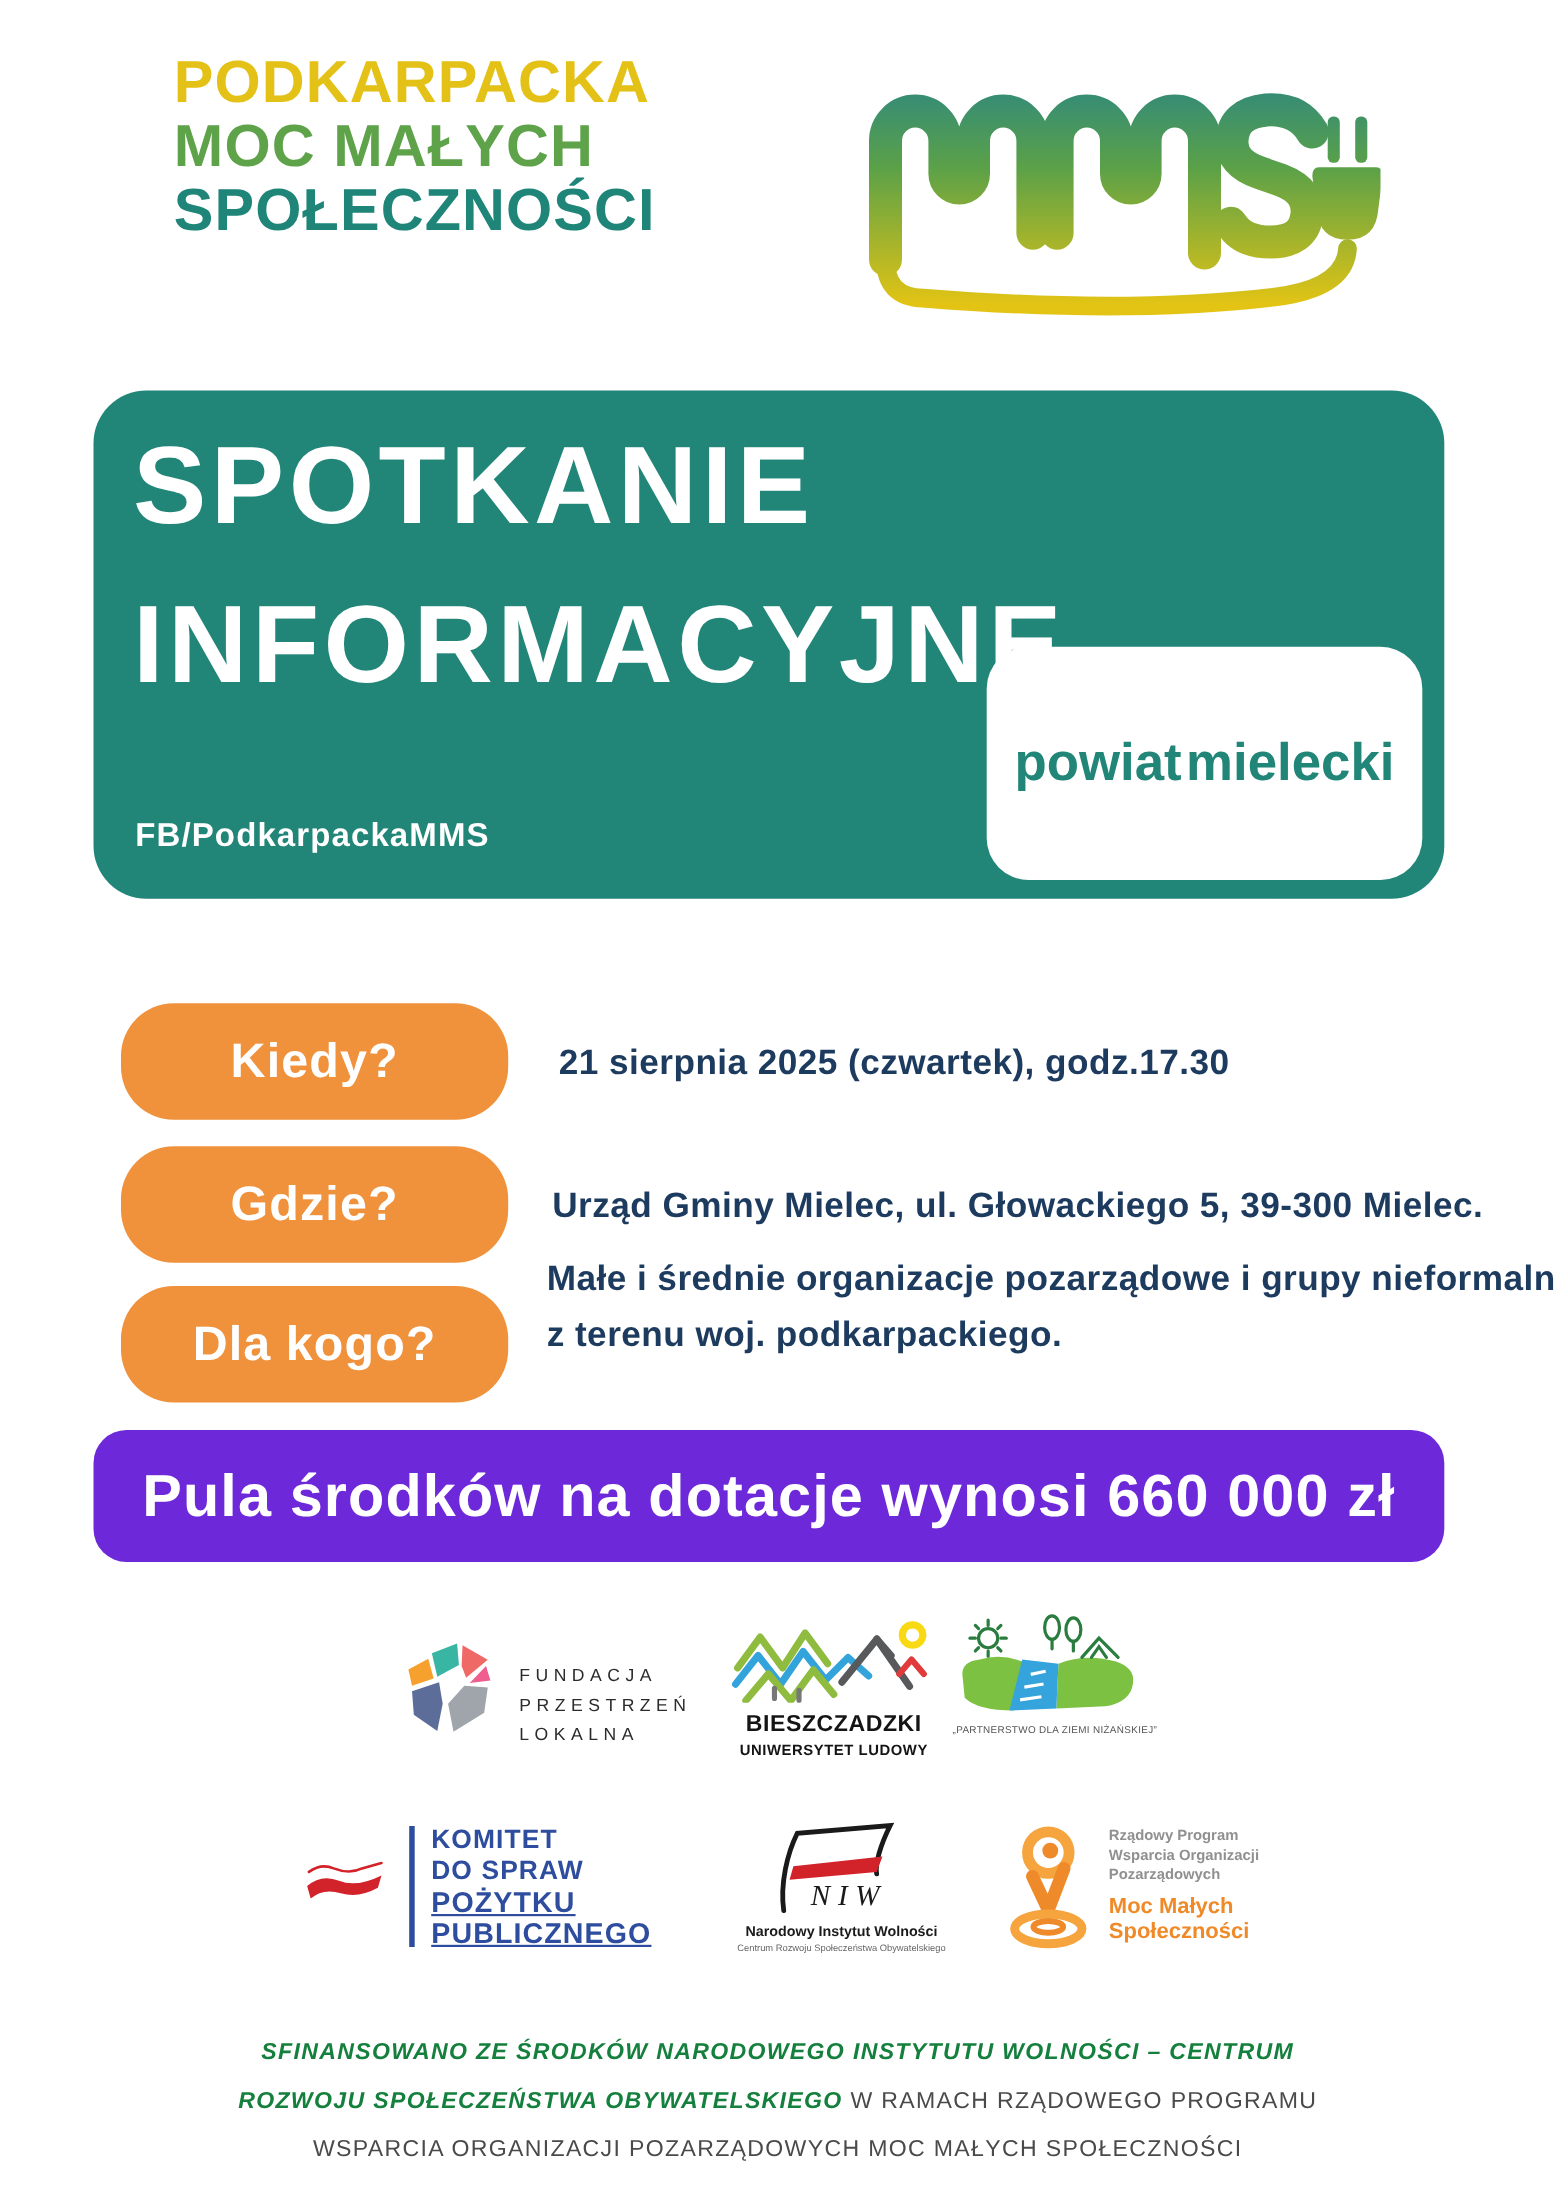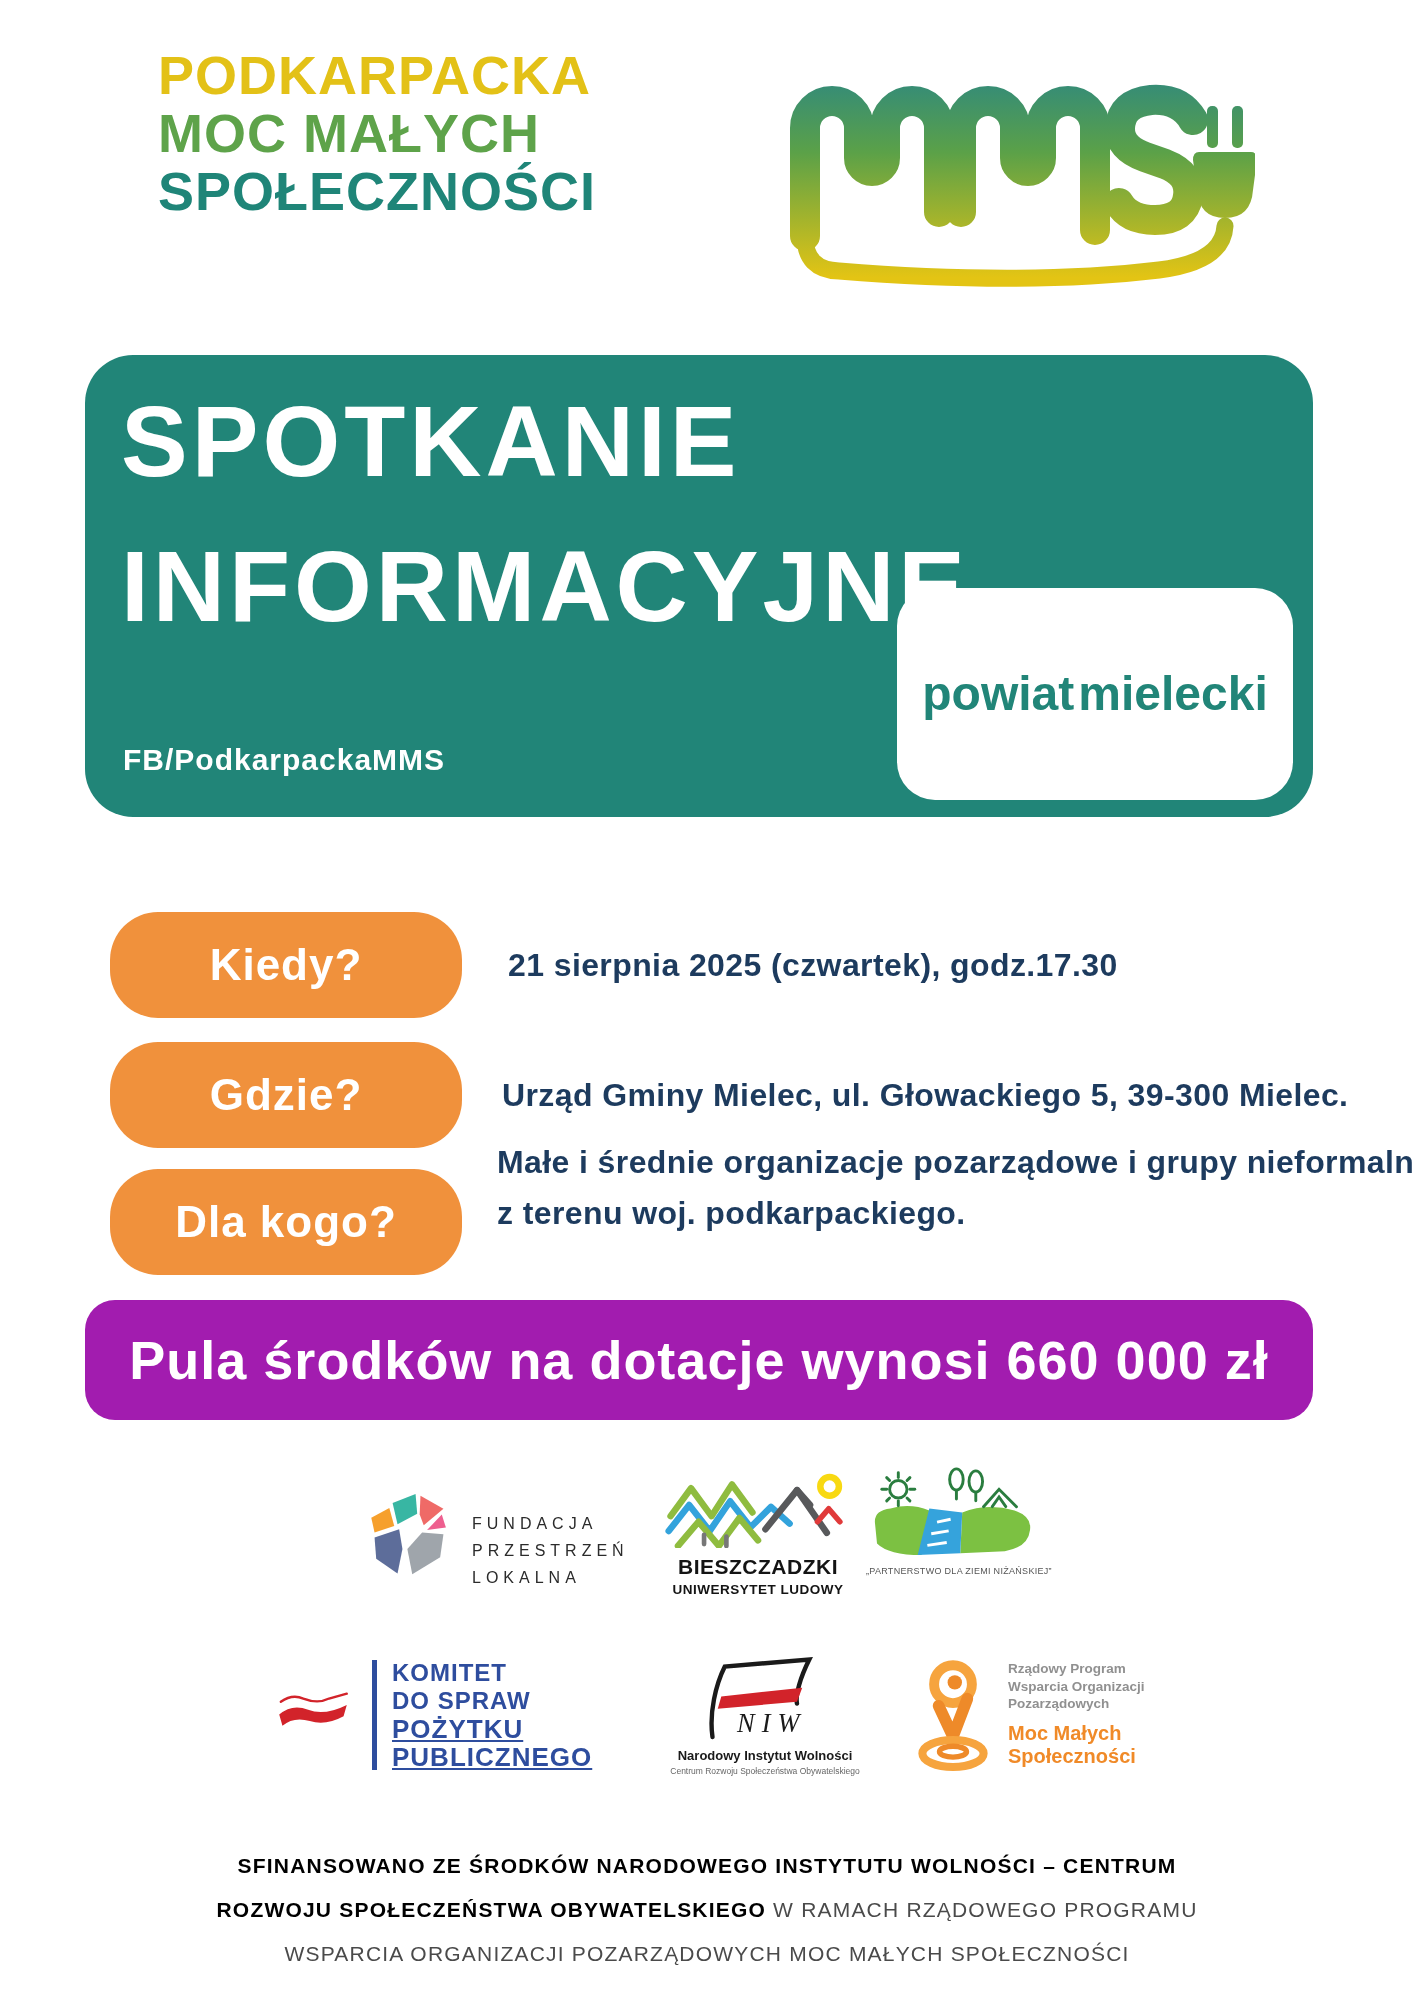--- a/index.html
+++ b/index.html
@@ -24,21 +24,21 @@
   .pill { position:absolute; left:110px; width:352px; height:106px; background:#F0913C; border-radius:48px; color:#ffffff; font-weight:700; font-size:44px; display:flex; align-items:center; justify-content:center; letter-spacing:1px; }
   #pill-kiedy { top:912px; }
   #pill-gdzie { top:1042px; }
   #pill-dlakogo { top:1169px; }
   .dtext { position:absolute; color:#1D3B5E; font-weight:700; font-size:32px; letter-spacing:0.4px; white-space:nowrap; }
   #dt-kiedy { left:508px; top:947px; }
   #dt-gdzie { left:502px; top:1077px; }
   #dt-dlakogo { left:497px; top:1137px; line-height:51px; }
 
   
-  .banner { position:absolute; left:85px; top:1300px; width:1228px; height:120px; background:#a21caf; border-radius:30px; display:flex; align-items:center; justify-content:center; color:#ffffff; font-weight:700; font-size:54px; letter-spacing:1px; }
+  .banner { position:absolute; left:85px; top:1300px; width:1228px; height:120px; background:#6d28d9; border-radius:30px; display:flex; align-items:center; justify-content:center; color:#ffffff; font-weight:700; font-size:54px; letter-spacing:1px; }
 
   
   .fundacja { position:absolute; left:368px; top:1490px; display:flex; }
   .fundacja-text { margin-left:22px; margin-top:20px; color:#2b2b2b; font-size:16px; font-weight:500; letter-spacing:5px; line-height:27px; }
   .bieszczadzki { position:absolute; left:660px; top:1462px; width:196px; text-align:center; }
   .bieszczadzki .b1 { font-size:21px; font-weight:700; color:#141414; letter-spacing:0.5px; margin-top:3px; }
   .bieszczadzki .b2 { font-size:13.5px; font-weight:700; color:#141414; letter-spacing:0.5px; margin-top:3px; }
   .partnerstwo { position:absolute; left:866px; top:1466px; width:176px; text-align:center; }
   .partnerstwo .caption { font-size:9px; color:#555555; letter-spacing:0.3px; margin-top:4px; white-space:nowrap; }
 
@@ -52,21 +52,21 @@
   .niw-captions { position:absolute; left:660px; top:1748px; width:210px; text-align:center; }
   .niw-captions .n1 { font-size:13px; font-weight:700; color:#1a1a1a; }
   .niw-captions .n2 { font-size:8.5px; color:#666666; margin-top:3px; }
   .mms-pin { position:absolute; left:908px; top:1652px; }
   .program-text { position:absolute; left:1008px; top:1660px; }
   .program-text .gray { font-size:13.5px; line-height:17.5px; font-weight:700; color:#909090; }
   .program-text .orange { font-size:20px; line-height:23px; font-weight:700; color:#f08a28; margin-top:9px; }
 
   
   .footer-line { position:absolute; left:0; width:1414px; text-align:center; font-size:21px; letter-spacing:1.2px; color:#4a4a4a; }
-  .footer-line b { color:#000000; font-weight:700; }
+  .footer-line b { color:#15803d; font-weight:700;font-style:italic; }
   #fl1 { top:1854px; }
   #fl2 { top:1898px; }
   #fl3 { top:1942px; }
 </style>
 </head>
 <body>
 
 <div class="page">
 
   <div class="brand">

